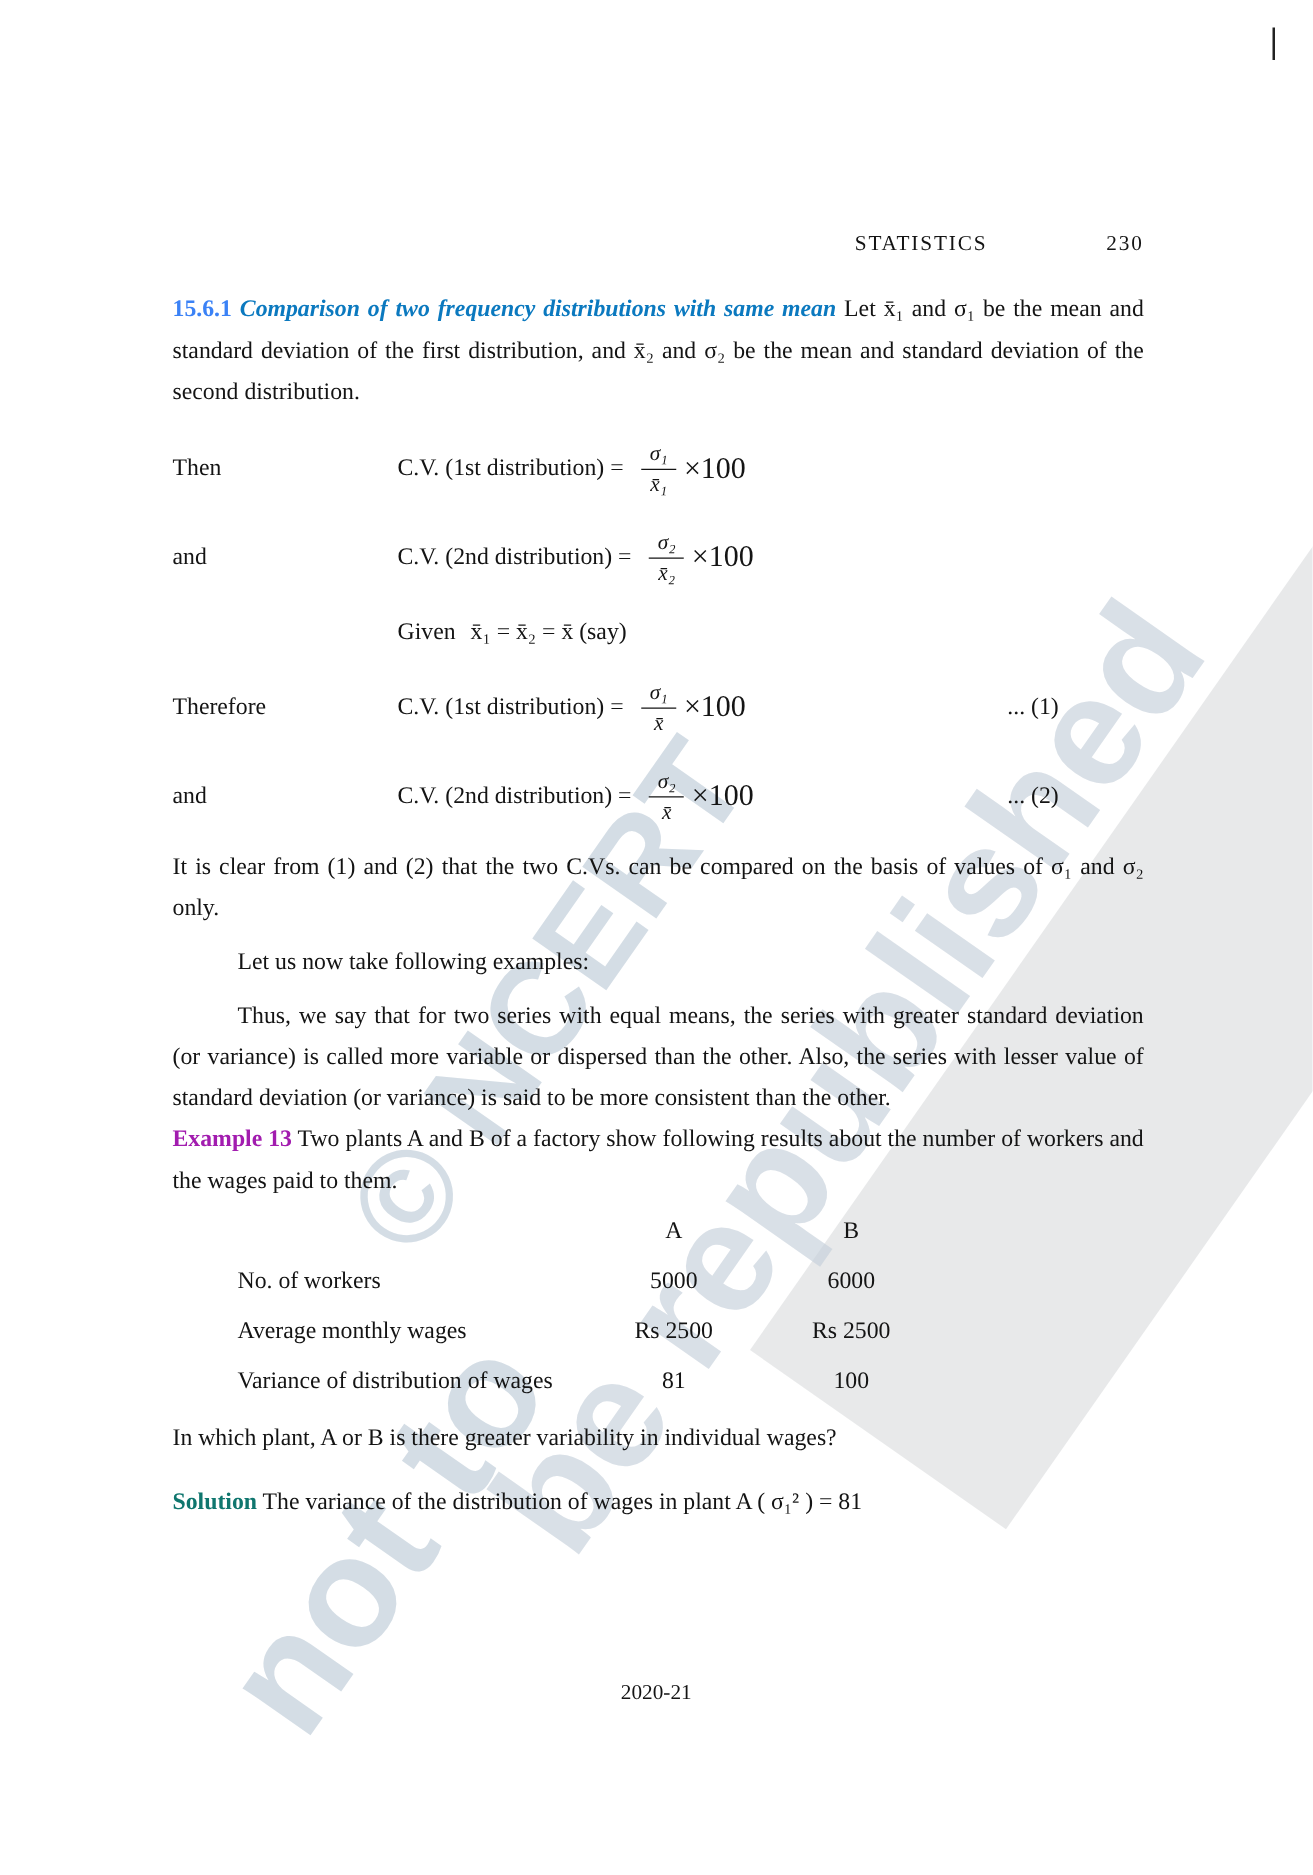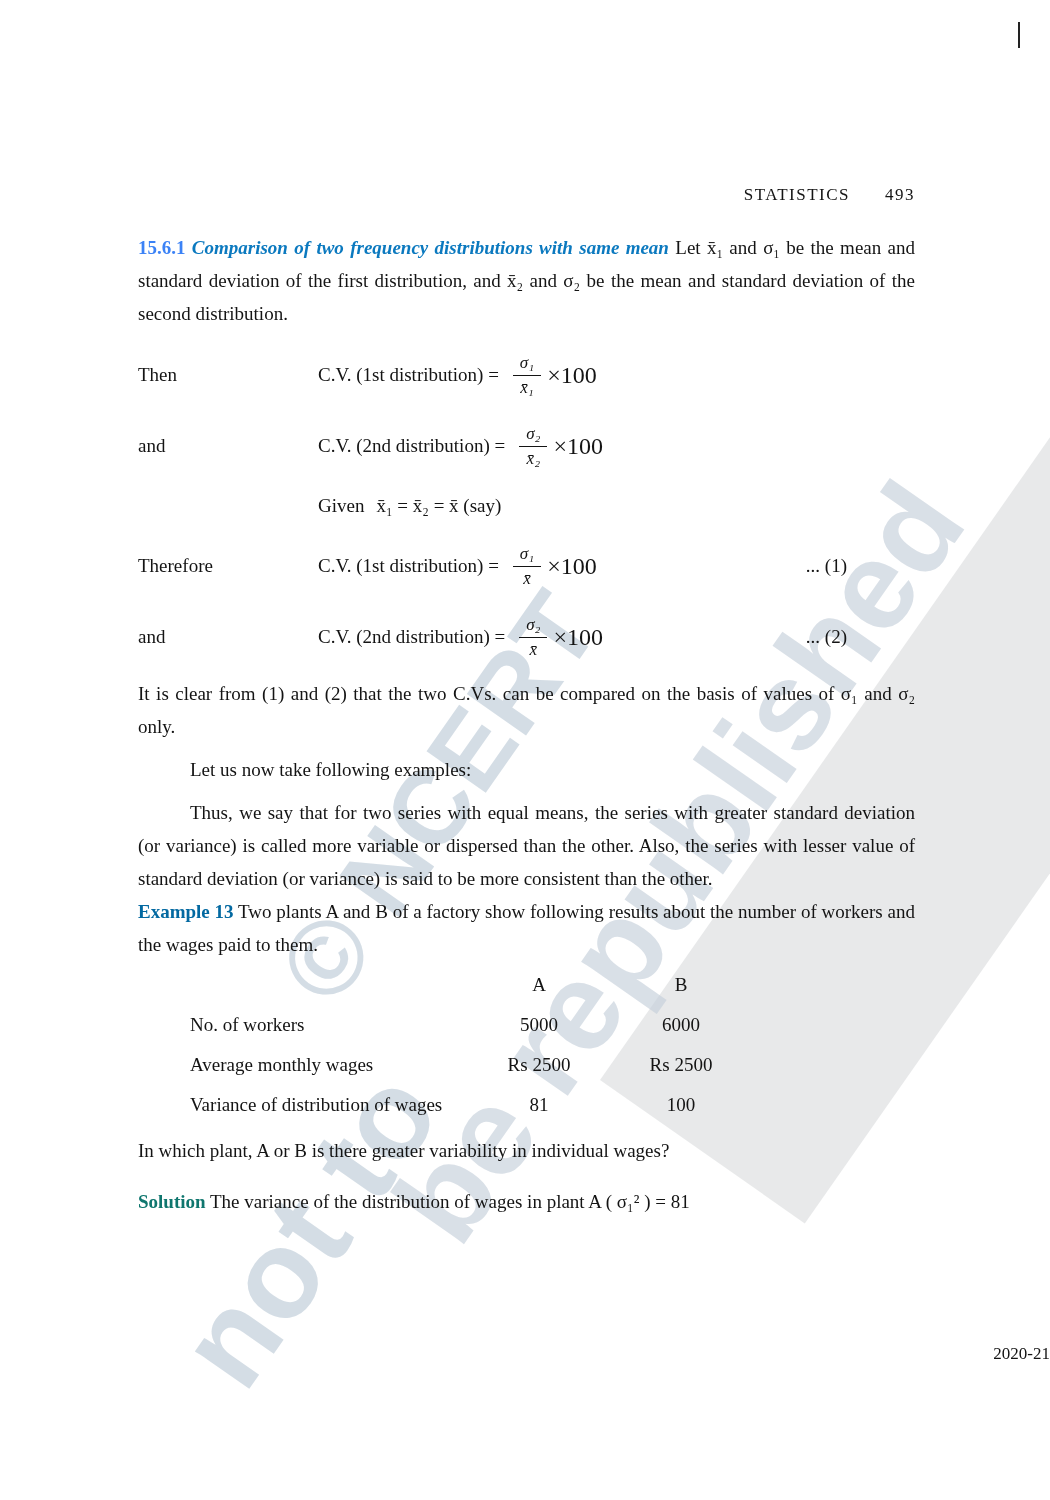--- a/index.html
+++ b/index.html
@@ -21,23 +21,23 @@
     position:absolute;font-family:"Liberation Sans",sans-serif;font-weight:bold;
     color:rgba(176,193,207,0.55);white-space:nowrap;
     transform:rotate(-55deg);transform-origin:left top;
   }
   .wm-1{left:255px;top:955px;font-size:105px;}
   .wm-2{left:150px;top:1330px;font-size:125px;}
   .wm-3{left:365px;top:1185px;font-size:125px;color:rgba(196,208,218,0.65);}
   
   .trim{position:absolute;right:30px;top:22px;width:2px;height:26px;background:#222;z-index:3;}
   
-  .doc-header{display:flex;justify-content:flex-end;align-items:baseline;gap:35px;
+  .doc-header{display:flex;justify-content:flex-end;align-items:baseline;gap:95px;
     font-size:17px;letter-spacing:1.5px;margin-bottom:26px;}
-  .doc-footer{position:absolute;left:0;right:0;top:1344px;text-align:right;
+  .doc-footer{position:absolute;left:0;right:0;top:1344px;text-align:center;
     font-size:17px;z-index:2;}
   
   p{margin:0;}
   .intro{line-height:33px;text-align:justify;margin-bottom:14px;}
   .blue{color:#0b79bf;}
   .sec-num{font-weight:bold;}
   .sec-title{font-weight:bold;font-style:italic;}
   .para{line-height:33px;text-align:justify;}
   .indent{text-indent:52px;}
   .mb{margin-bottom:10px;}
@@ -72,21 +72,21 @@
   <div class="wm-text wm-2">not to</div>
   <div class="wm-text wm-3">be republished</div>
 </div>
 
 <div class="trim"></div>
 
 <div class="page">
 
   <div class="doc-header">
     <span>STATISTICS</span>
-    <span>493</span>
+    <span>230</span>
   </div>
 
   <p class="intro">
     <span class="blue sec-num" style="color: #3b82f6;">15.6.1</span>
     <span class="blue sec-title" style="color: rgb(11, 121, 191);">Comparison of two frequency distributions with same mean</span>
     <span>Let x̄₁ and σ₁ be the mean and standard deviation of the first distribution, and x̄₂ and σ₂ be the mean and standard deviation of the second distribution.</span>
   </p>
 
   <div class="eqrow">
     <span class="eqlabel">Then</span>
@@ -138,21 +138,21 @@
     <span class="eqtag">... (2)</span>
   </div>
 
   <p class="para mb">It is clear from (1) and (2) that the two C.Vs. can be compared on the basis of values of σ₁ and σ₂ only.</p>
 
   <p class="para indent mb">Let us now take following examples:</p>
 
   <p class="para indent">Thus, we say that for two series with equal means, the series with greater standard deviation (or variance) is called more variable or dispersed than the other. Also, the series with lesser value of standard deviation (or variance) is said to be more consistent than the other.</p>
 
   <p class="para">
-    <span class="blue lbl" style="color: #0369a1;">Example 13</span>
+    <span class="blue lbl" style="color: #a21caf;">Example 13</span>
     <span>Two plants A and B of a factory show following results about the number of workers and the wages paid to them.</span>
   </p>
 
   <div class="wtable">
     <span></span>
     <span class="c">A</span>
     <span class="c">B</span>
 
     <span>No. of workers</span>
     <span class="c">5000</span>

